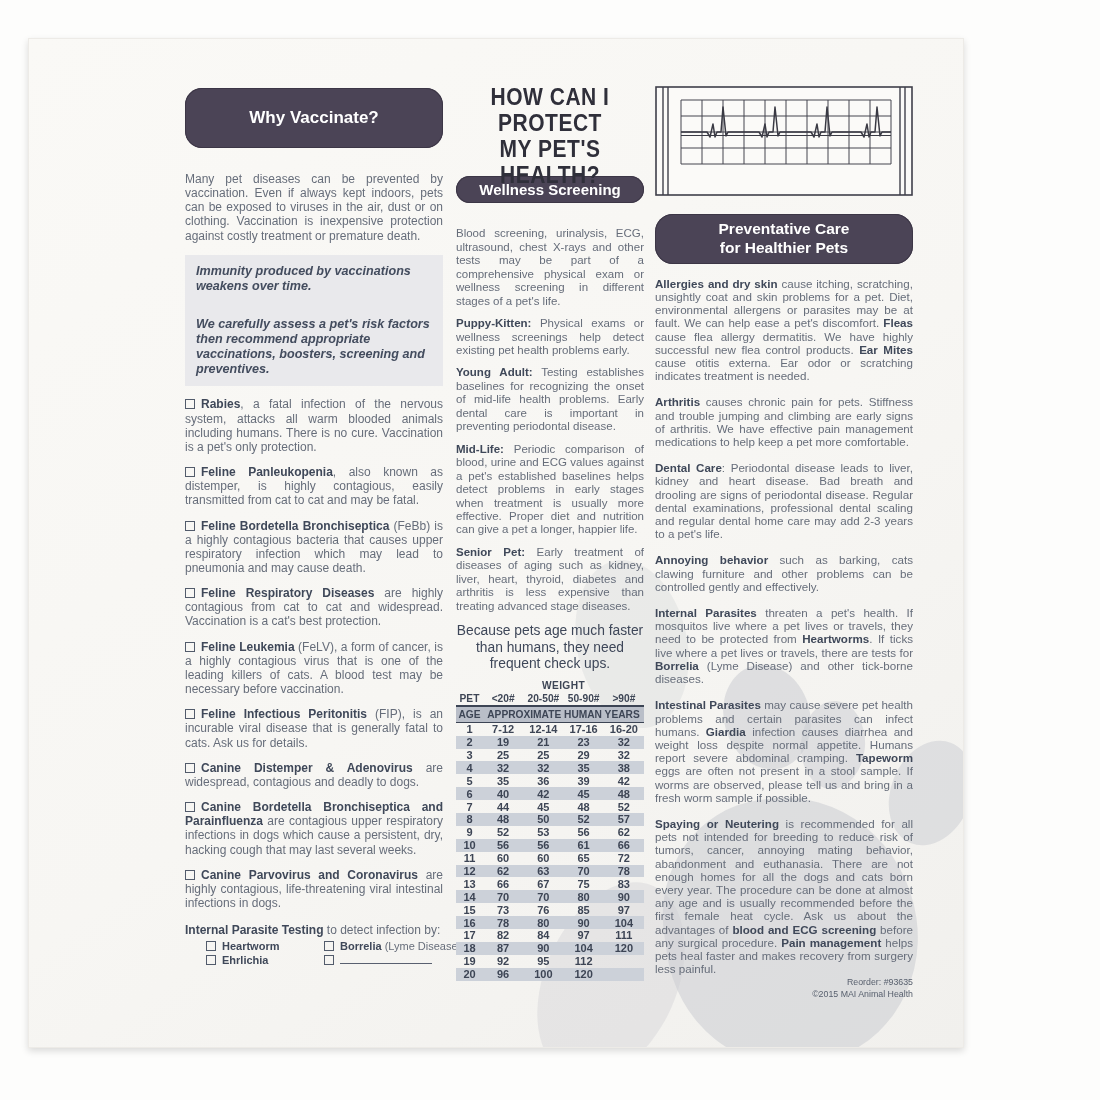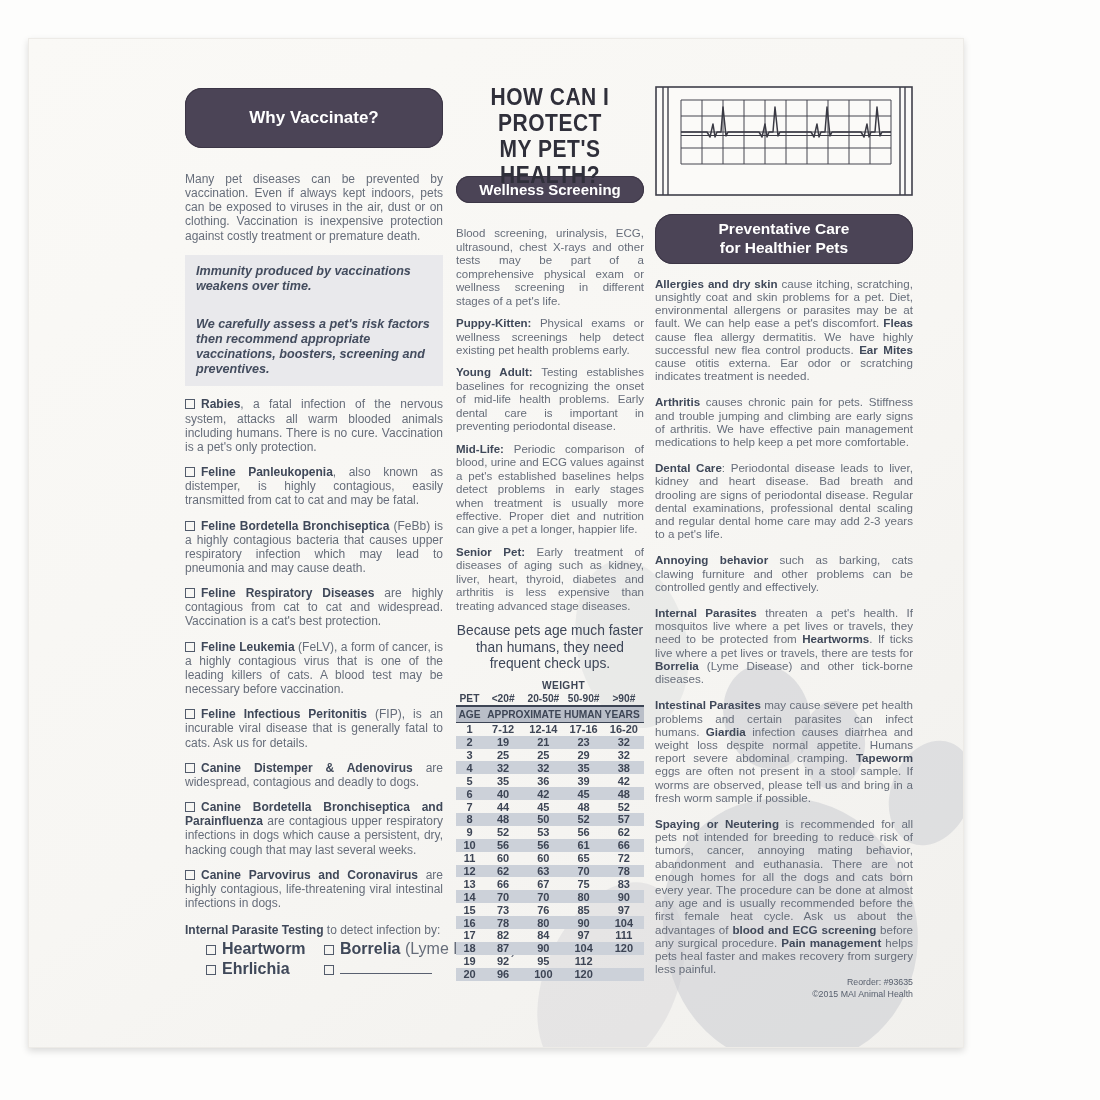--- a/index.html
+++ b/index.html
@@ -46,21 +46,21 @@
   table.age td,table.age th{padding:0;height:12.9px;text-align:center;font-weight:bold;}
   table.age col.c0{width:27px;}
   tr.cap td{font-size:10.2px;letter-spacing:.4px;height:12px;}
   tr.hdr td{font-size:10.2px;height:13px;}
   tr.band td{background:#b9bec8;font-size:10.2px;height:15px;
              border-top:2px solid #3c4454;border-bottom:1.5px solid #3c4454;}
   tr.stripe td{background:#ccd1d9;}
 
   .pt-head{margin-top:13px;}
   .opt-grid{display:grid;grid-template-columns:118px 1fr;row-gap:2px;margin-top:3px;}
-  .opt{font-size:16px;color:#666d7a;white-space:nowrap;padding-left:21px;}
+  .opt{font-size:11px;color:#666d7a;white-space:nowrap;padding-left:21px;}
   .opt strong{color:#3f4859;}
   .blankline{display:inline-block;width:92px;border-bottom:1.6px solid #596070;height:9px;}
 
   .ecg-wrap{width:258px;height:110px;}
   .footer{margin-top:2px;text-align:right;font-size:8.8px;line-height:1.35;color:#58606e;}
 </style>
 </head>
 <body>
 
 <div class="paper">

